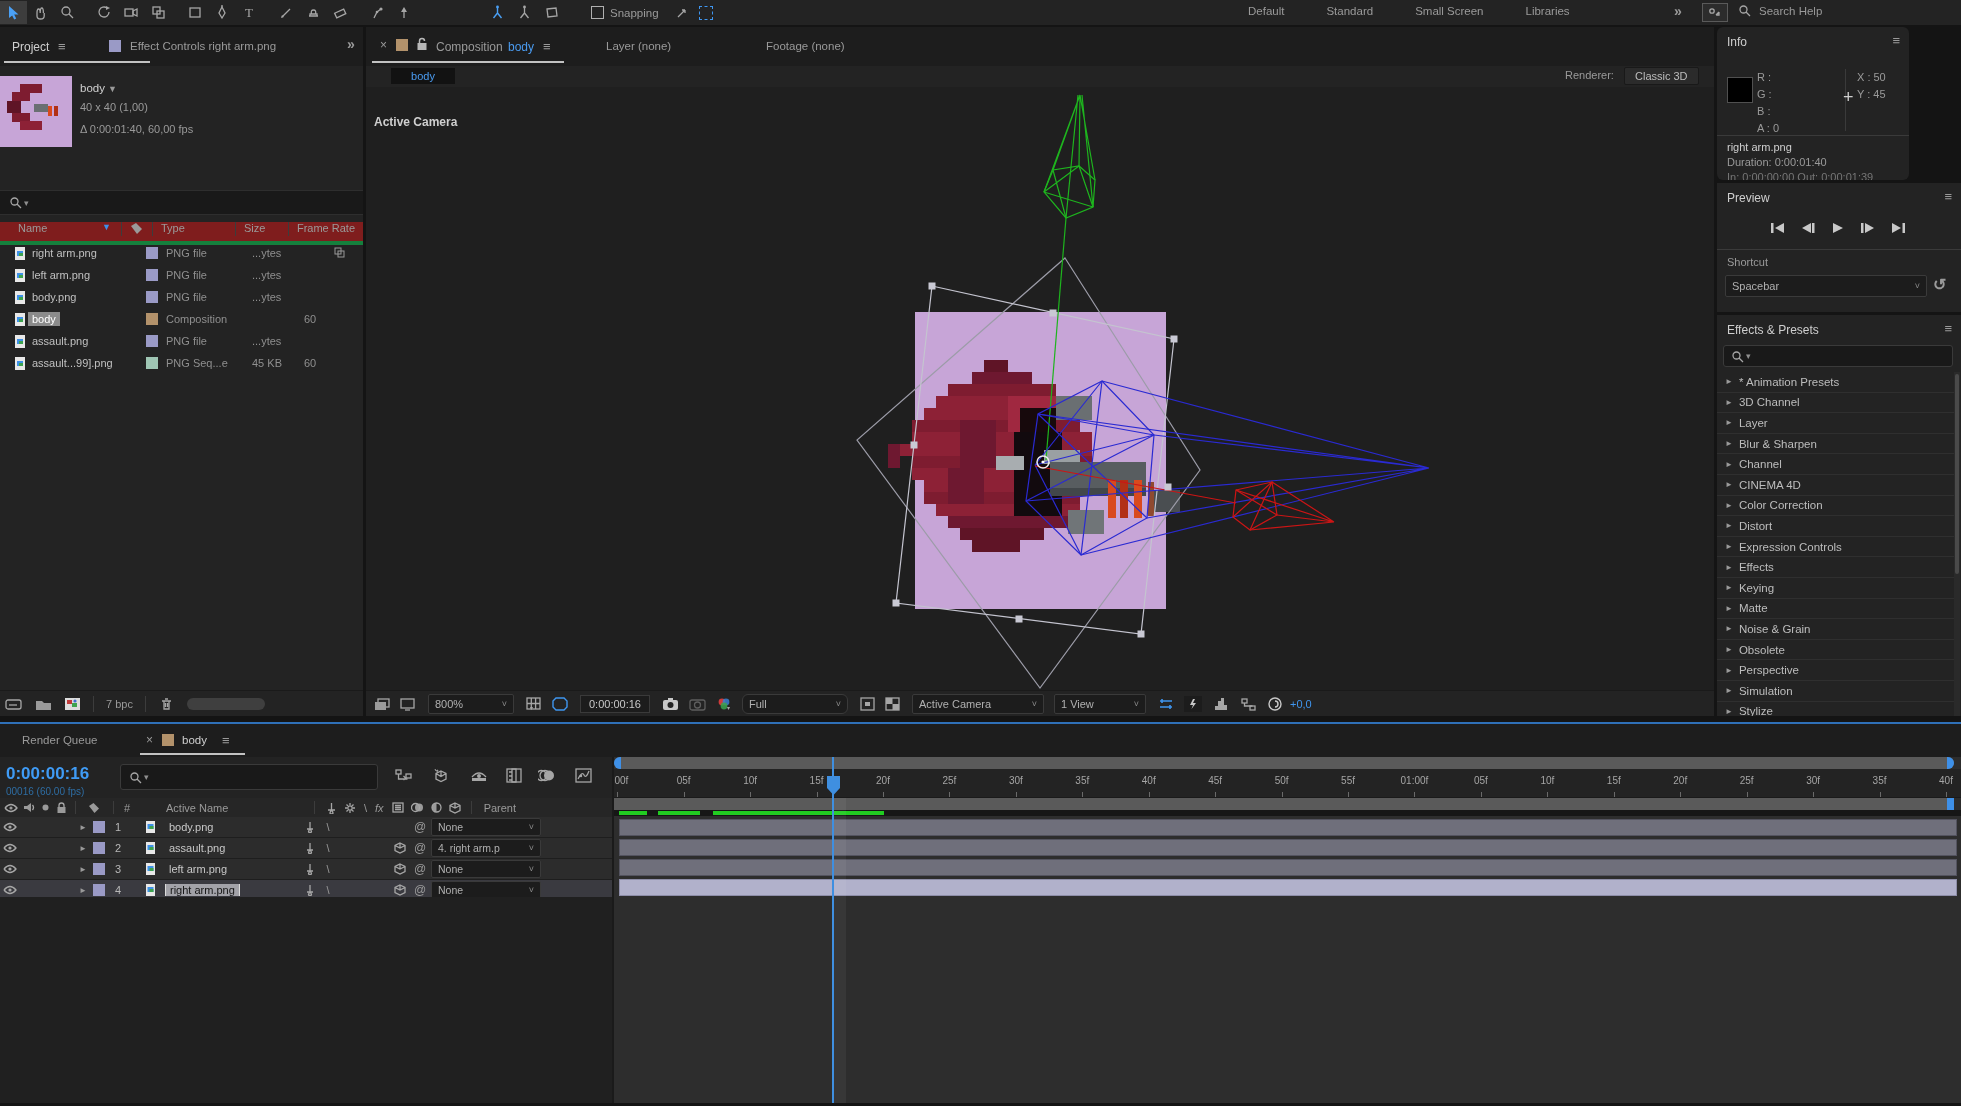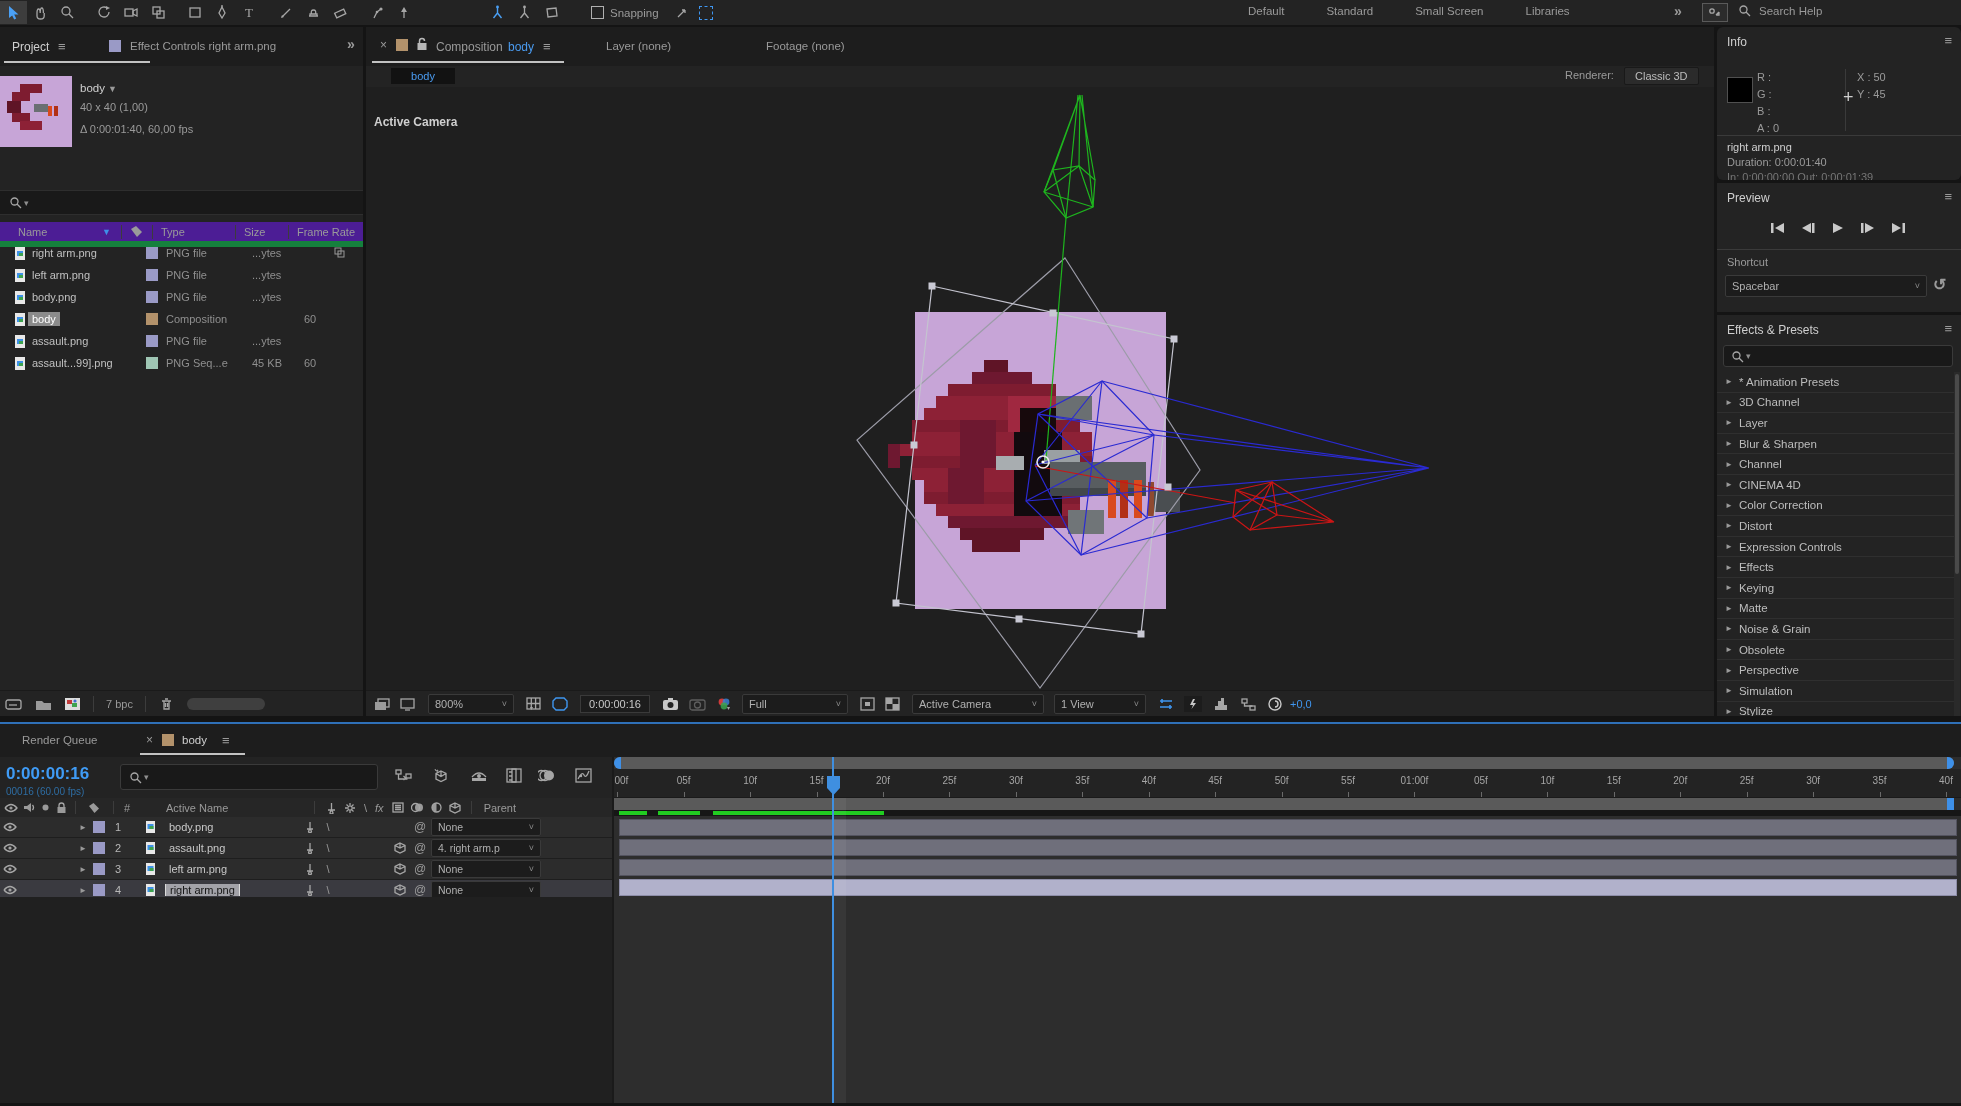--- a/index.html
+++ b/index.html
@@ -218,21 +218,21 @@
     </div>
 
     <div class="abs" style="left:0;top:163px;width:363px;height:23px;background:#191919;border-top:1px solid #2e2e2e;border-bottom:1px solid #2e2e2e;display:flex;align-items:center;">
       <svg width="13" height="13" style="margin-left:9px;">
           <circle class="ic" cx="5.5" cy="5.5" r="3.5"></circle>
           <line class="ic" x1="8" y1="8" x2="12" y2="12"></line>
         </svg>
       <span class="chev" style="margin-left:2px;">▾</span>
     </div>
 
-    <div class="abs" style="left:0;top:195px;width:363px;height:19px;background:#4c1d95;border-bottom:6px solid #15803d;display:flex;align-items:center;color:#9a9a9a;">
+    <div class="abs" style="left:0;top:195px;width:363px;height:19px;background:#7f1d1d;border-bottom:4px solid #15803d;display:flex;color:#9a9a9a;">
       <span style="margin-left:18px;width:84px;">Name</span>
       <span style="color:#3e90e8;font-size:9px;margin-right:10px;">▼</span>
       <span class="sep-v" style="height:14px;"></span>
       <span style="margin:0 8px;">
           <svg width="14" height="13">
             <path d="M1 4 L6 1 L12 7 L7 12 Z" fill="#9a9a9a"></path>
           </svg>
         </span>
       <span class="sep-v" style="height:14px;"></span>
       <span style="margin-left:8px;width:74px;">Type</span>
@@ -563,21 +563,21 @@
           </svg>
         </span>
       <span style="margin-left:10px;">
           <svg width="16" height="14">
             <circle cx="6" cy="5" r="3.4" fill="#d03a3a"></circle>
             <circle cx="10" cy="5" r="3.4" fill="#3a7fd0" opacity=".85"></circle>
             <circle cx="8" cy="9" r="3.4" fill="#3aa34e" opacity=".85"></circle>
             <text x="11" y="13" font-size="6" fill="#a6a6a6">▾</text>
           </svg>
         </span>
-      <span class="ddl" style="margin-left:10px;width:92px;height:18px;">
+      <span class="ddl" style="margin-left:10px;width:92px;height:18px;border-radius:6px;">
           <span>Full</span>
           <i class="chev">˅</i>
         </span>
       <span style="margin-left:12px;">
           <svg width="15" height="14">
             <rect class="ic" x="1" y="1" width="13" height="12"></rect>
             <rect x="5" y="5" width="5" height="4" fill="#a6a6a6"></rect>
           </svg>
         </span>
       <span style="margin-left:10px;">
@@ -619,21 +619,21 @@
         </span>
       <span style="margin-left:12px;">
           <svg width="14" height="14">
             <path d="M7 1 a6 6 0 1 0 0 12 a6 6 0 1 0 0-12 M7 4 a3 3 0 0 1 0 6" stroke="#c8c8c8" fill="none" stroke-width="1.4"></path>
           </svg>
         </span>
       <span style="margin-left:8px;color:#3f96f0;">+0,0</span>
     </div>
   </div>
 
-  <div class="panel" style="left:1717px;top:27px;width:244px;height:153px;border-radius:6px;">
+  <div class="panel" style="left:1717px;top:27px;width:192px;height:153px;border-radius:6px;">
     <span class="abs brt" style="left:10px;top:8px;font-size:12px;">Info</span>
     <span class="hamb">≡</span>
     <span class="abs" style="left:10px;top:50px;width:24px;height:24px;background:#000;border:1px solid #505050;"></span>
     <div class="abs dim" style="left:40px;top:42px;line-height:17px;">
       <div>R :</div>
         <div>G :</div>
         <div>B :</div>
         <div>A : 0</div>
     </div>
     <div class="abs" style="left:128px;top:42px;width:1px;height:62px;background:#3a3a3a;"></div>

